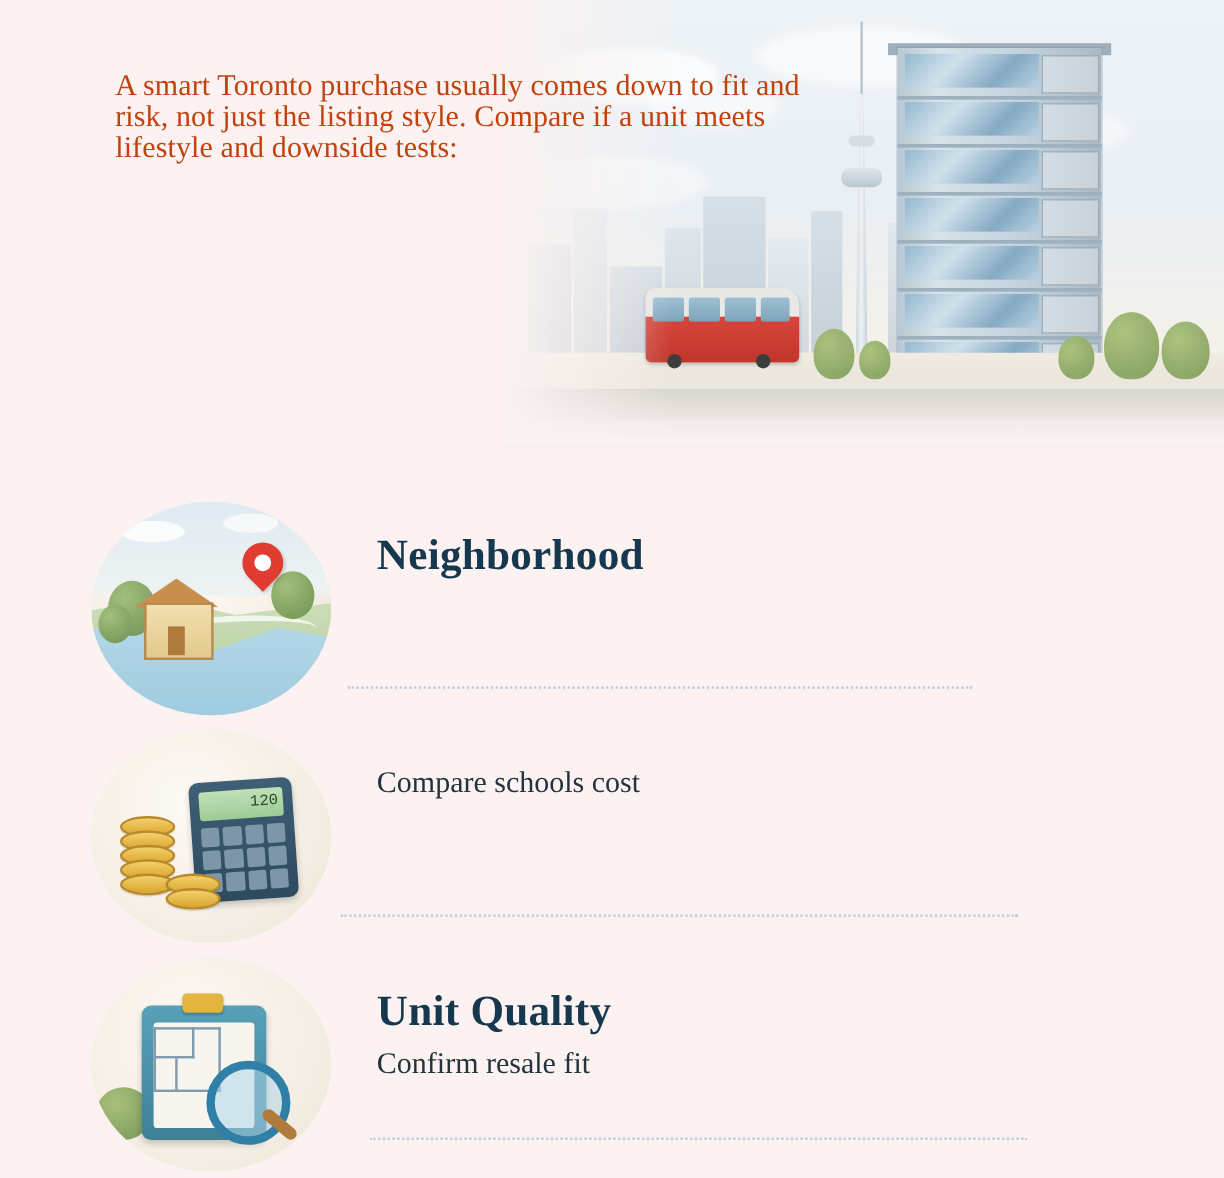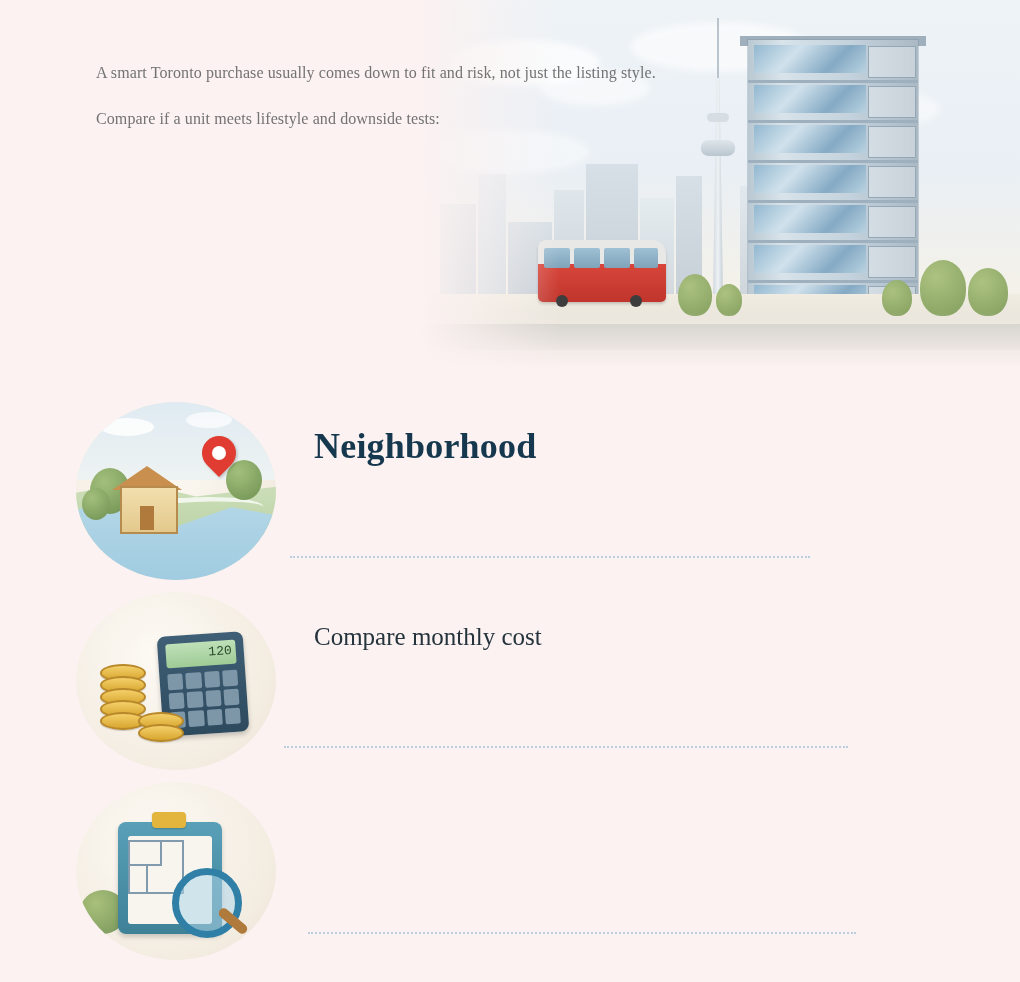--- a/index.html
+++ b/index.html
@@ -183,31 +183,31 @@
   .hero-fade-bottom {
     position: absolute; left: 0; bottom: 0; width: 600px; height: 60px;
     background: linear-gradient(180deg, rgba(251,242,241,0) 0%, #fbf2f1 92%);
   }
 
   .intro {
     position: absolute;
     left: 96px;
     top: 34px;
     width: 600px;
-    font-size: 16px;
-    line-height: 46px;
-    color: #737373;
+    font-size: 25px;
+    line-height: 26px;
+    color: #c2410c;
     letter-spacing: .1px;
   }
 
   
   .rows {
     position: absolute;
     left: 0;
-    top: 396px;
+    top: 412px;
     width: 924px;
   }
   .row {
     position: relative;
     height: 190px;
   }
   .icon-circle {
     position: absolute;
     left: 76px;
     top: 6px;
@@ -508,21 +508,21 @@
       </div>
       <div class="coin sm st5"></div>
       <div class="coin sm st4"></div>
       <div class="coin sm st3"></div>
       <div class="coin sm st2"></div>
       <div class="coin sm st1"></div>
       <div class="coin sm st7"></div>
       <div class="coin sm st6"></div>
     </div>
     <div class="row-text">
-      <div class="row-sub">Compare monthly cost</div>
+      <div class="row-sub">Compare schools cost</div>
     </div>
     <div class="divider d2"></div>
   </div>
 
   <div class="row">
     <div class="icon-circle">
       <div class="bush"></div>
       <div class="clip">
         <div class="clip-paper"></div>
       </div>
@@ -532,16 +532,20 @@
         <i style="left:0;top:0;width:2px;height:54px;"></i>
         <i style="left:54px;top:0;width:2px;height:54px;"></i>
         <i style="left:0;top:52px;width:56px;height:2px;"></i>
         <i style="left:0;top:24px;width:34px;height:2px;"></i>
         <i style="left:32px;top:0;width:2px;height:26px;"></i>
         <i style="left:18px;top:26px;width:2px;height:28px;"></i>
       </div>
       <div class="magn"></div>
       <div class="magn-handle"></div>
     </div>
+    <div class="row-text">
+      <div class="row-title">Unit Quality</div>
+      <div class="row-sub">Confirm resale fit</div>
+    </div>
     <div class="divider d3"></div>
   </div>
 
 </div>
 
 </body></html>

